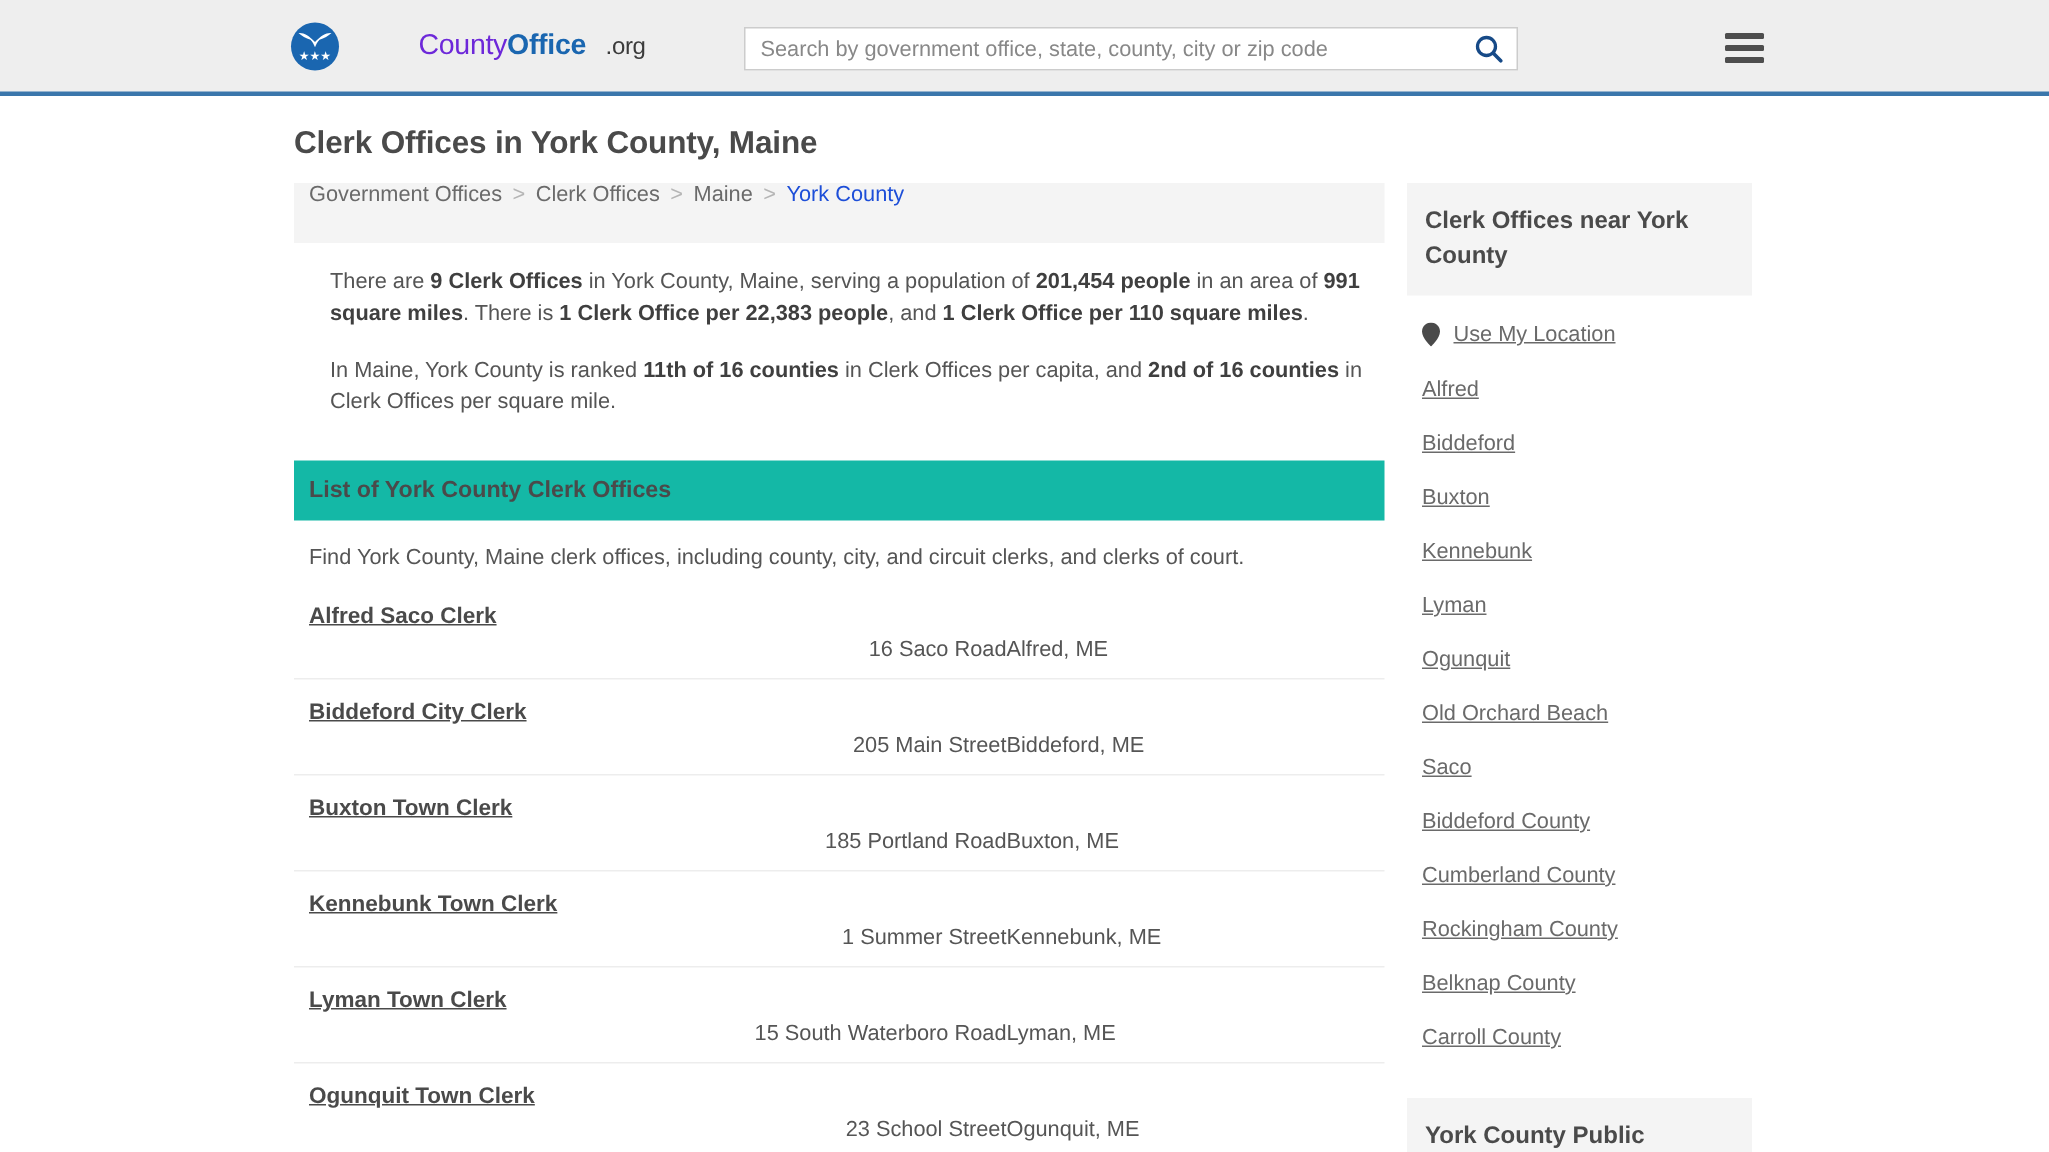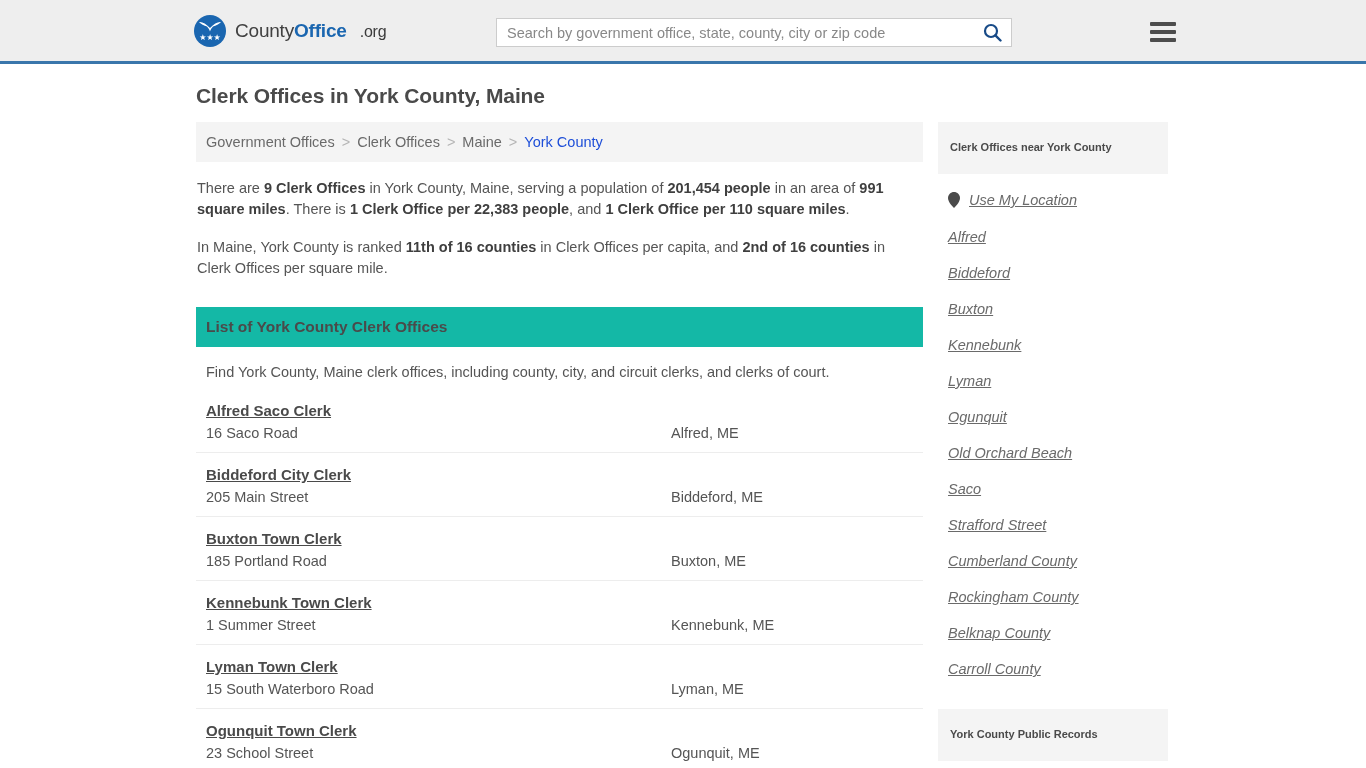--- a/index.html
+++ b/index.html
@@ -49,21 +49,21 @@
     line-height: 8px;
     color: #ffffff;
     letter-spacing: 0px;
   }
   #brand-text {
     margin-left: 9px;
     font-size: 19px;
     letter-spacing: -0.2px;
     white-space: nowrap;
   }
-  #brand-text .c1 { color: #404040; }
+  #brand-text .c1 { color: #6d28d9; margin-left: 44px; }
   #brand-text .c2 { color: #1a66b0; font-weight: bold; }
   #brand-text .c3 { color: #3b3b3b; font-size: 16px; margin-left: 13px; }
 
   #search-wrap {
     position: absolute;
     left: 496px;
     top: 18px;
     width: 516px;
     height: 29px;
     background: #ffffff;
@@ -121,34 +121,34 @@
     padding-left: 196px;
   }
   #main-col { width: 727px; flex: 0 0 727px; }
   #side-col { width: 230px; flex: 0 0 230px; margin-left: 15px; }
 
   
   #breadcrumb {
     background: #f4f4f4;
     height: 40px;
     display: flex;
-    align-items: center;
+    align-items: flex-start;
     padding: 0 10px;
     font-size: 14.5px;
   }
   #breadcrumb a {
     color: #6a6a6a;
     text-decoration: none;
   }
   #breadcrumb .sep { color: #b5b5b5; margin: 0 7px; }
   #breadcrumb .current { color: #1d4ed8; }
 
   
   .intro {
-    margin: 16px 0 0 1px;
+    margin: 16px 0 0 24px;
     font-size: 14.5px;
     line-height: 21px;
     color: #555555;
     max-width: 700px;
   }
   .intro b { color: #3f3f3f; font-weight: bold; }
   .intro.second { margin-top: 17px; }
 
   
   .section-head {
@@ -183,33 +183,33 @@
     color: #4a4a4a;
     text-decoration: underline;
     cursor: pointer;
     margin-bottom: 6px;
   }
   .office-detail {
     display: flex;
     font-size: 14.5px;
     color: #555555;
   }
-  .office-addr { width: 465px; flex: 0 0 465px; }
+  .office-addr { width: 465px; flex: 0 0 465px; text-align: right; }
   .office-city { flex: 1 1 auto; }
 
   
   .side-head {
     background: #f4f4f4;
     padding: 14px 12px 15px 12px;
-    font-size: 11px;
+    font-size: 16px;
     font-weight: bold;
     color: #4a4a4a;
     line-height: 23px;
   }
-  #side-links { padding: 0 0 0 10px; font-style: italic; }
+  #side-links { padding: 0 0 0 10px; }
   .side-link-row {
     height: 36px;
     display: flex;
     align-items: center;
     font-size: 14.5px;
   }
   .side-link-row:first-child { height: 38px; margin-top: 7px; }
   .side-link {
     color: #6a6a6a;
     text-decoration: underline;
@@ -336,21 +336,21 @@
           <div class="side-link-row">
             <a href="#" class="side-link">Ogunquit</a>
           </div>
           <div class="side-link-row">
             <a href="#" class="side-link">Old Orchard Beach</a>
           </div>
           <div class="side-link-row">
             <a href="#" class="side-link">Saco</a>
           </div>
           <div class="side-link-row">
-            <a href="#" class="side-link">Strafford Street</a>
+            <a href="#" class="side-link">Biddeford County</a>
           </div>
           <div class="side-link-row">
             <a href="#" class="side-link">Cumberland County</a>
           </div>
           <div class="side-link-row">
             <a href="#" class="side-link">Rockingham County</a>
           </div>
           <div class="side-link-row">
             <a href="#" class="side-link">Belknap County</a>
           </div>

